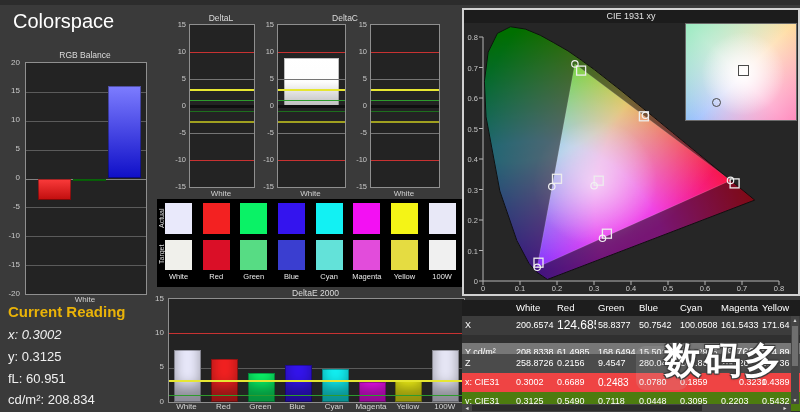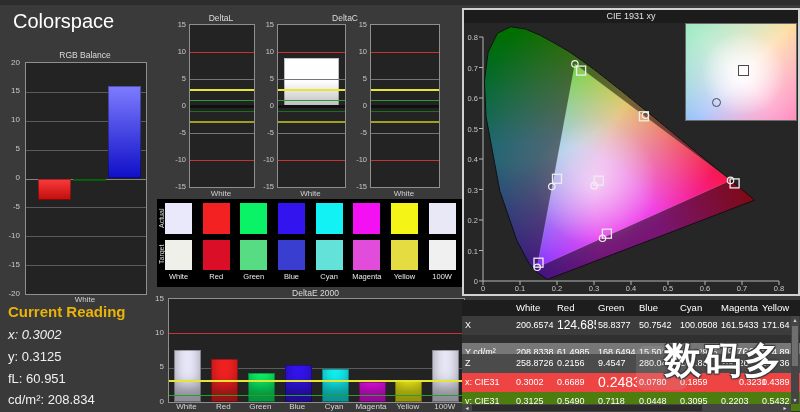--- a/index.html
+++ b/index.html
@@ -222,21 +222,21 @@
         <div style="left: 136px; top: 0px; width: 39px; height: 19px; line-height: 19px; font-size: 9px; color: rgb(255, 255, 255); white-space: nowrap; overflow: hidden;">9.4547</div>
         <div style="left: 177px; top: 0px; width: 39px; height: 19px; line-height: 19px; font-size: 9px; color: rgb(255, 255, 255); white-space: nowrap; overflow: hidden;">280.0417</div>
         <div style="left: 218px; top: 0px; width: 39px; height: 19px; line-height: 19px; font-size: 9px; color: rgb(255, 255, 255); white-space: nowrap; overflow: hidden;">268.86</div>
         <div style="left: 259px; top: 0px; width: 39px; height: 19px; line-height: 19px; font-size: 9px; color: rgb(255, 255, 255); white-space: nowrap; overflow: hidden;">280.26</div>
         <div style="left: 300px; top: 0px; width: 39px; height: 19px; line-height: 19px; font-size: 9px; color: rgb(255, 255, 255); white-space: nowrap; overflow: hidden;">9.6736</div>
       </div>
       <div style="left: 0px; top: 73px; width: 338px; height: 19px; background: #ef4444;">
         <div style="left: 3px; top: 0px; width: 49px; height: 19px; line-height: 19px; font-size: 9px; color: rgb(255, 255, 255); white-space: nowrap; overflow: hidden;">x: CIE31</div>
         <div style="left: 54px; top: 0px; width: 39px; height: 19px; line-height: 19px; font-size: 9px; color: rgb(255, 255, 255); white-space: nowrap; overflow: hidden;">0.3002</div>
         <div style="left: 95px; top: 0px; width: 39px; height: 19px; line-height: 19px; font-size: 9px; color: rgb(255, 255, 255); white-space: nowrap; overflow: hidden;">0.6689</div>
-        <div style="left: 136px; top: 0px; width: 39px; height: 19px; line-height: 19px; font-size: 14px; color: rgb(255, 255, 255); white-space: nowrap; overflow: hidden;">0.2483</div>
+        <div style="left: 136px; top: 0px; width: 39px; height: 19px; line-height: 19px; font-size: 10px; color: rgb(255, 255, 255); white-space: nowrap; overflow: hidden;">0.2483</div>
         <div style="left: 177px; top: 0px; width: 39px; height: 19px; line-height: 19px; font-size: 9px; color: rgb(255, 255, 255); white-space: nowrap; overflow: hidden;">0.0780</div>
         <div style="left: 218px; top: 0px; width: 39px; height: 19px; line-height: 19px; font-size: 9px; color: rgb(255, 255, 255); white-space: nowrap; overflow: hidden;">0.1859</div>
         <div style="left: 259px; top: 0px; width: 39px; height: 19px; line-height: 19px; font-size: 9px; color: rgb(255, 255, 255); white-space: nowrap; overflow: hidden; margin-left: 18px;">0.3231</div>
         <div style="left: 300px; top: 0px; width: 39px; height: 19px; line-height: 19px; font-size: 9px; color: rgb(255, 255, 255); white-space: nowrap; overflow: hidden;">0.4389</div>
       </div>
       <div style="left: 0px; top: 92px; width: 338px; height: 19px; background: #4d7c0f;">
         <div style="left: 3px; top: 0px; width: 49px; height: 19px; line-height: 19px; font-size: 9px; color: rgb(255, 255, 255); white-space: nowrap; overflow: hidden;">y: CIE31</div>
         <div style="left: 54px; top: 0px; width: 39px; height: 19px; line-height: 19px; font-size: 9px; color: rgb(255, 255, 255); white-space: nowrap; overflow: hidden;">0.3125</div>
         <div style="left: 95px; top: 0px; width: 39px; height: 19px; line-height: 19px; font-size: 9px; color: rgb(255, 255, 255); white-space: nowrap; overflow: hidden;">0.5490</div>
         <div style="left: 136px; top: 0px; width: 39px; height: 19px; line-height: 19px; font-size: 9px; color: rgb(255, 255, 255); white-space: nowrap; overflow: hidden;">0.7118</div>

